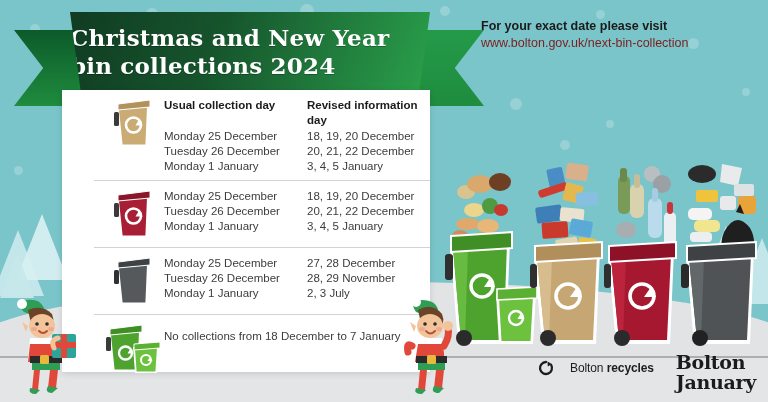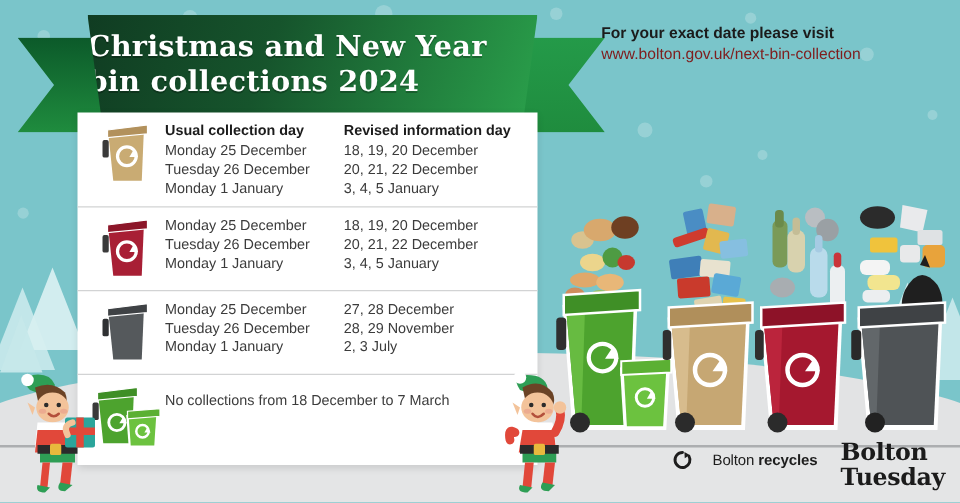--- a/index.html
+++ b/index.html
@@ -123,20 +123,21 @@
     height: 282px;
     background: #ffffff;
     box-shadow: 0 2px 6px rgba(0,0,0,.12);
   }
 
   .row {
     position: relative;
     display: flex;
     align-items: flex-start;
     padding: 6px 10px 6px 8px;
+    margin-left: 32px;
   }
   .row + .row { border-top: 1px solid #d2d3d4; }
 
   .bin-cell {
     width: 62px;
     flex: 0 0 62px;
     display: flex;
     align-items: flex-start;
     justify-content: center;
     padding-top: 2px;
@@ -384,21 +385,21 @@
           <circle cx="20.5" cy="30" r="6.5" fill="none" stroke="#ffffff" stroke-width="2.3"></circle>
           <path d="M25.5 25.5 L28.5 30.5 L22.5 30.5 Z" fill="#ffffff"></path>
           <path d="M28 24 L54 22 L52 50 L30 50 Z" fill="#ffffff"></path>
           <path d="M30 26 L52 24.2 L50.4 48.4 L31.6 48.4 Z" fill="#6cc23f"></path>
           <path d="M29 21 L55 19 L55 25 L29 27 Z" fill="#5bb033" stroke="#ffffff" stroke-width="1"></path>
           <circle cx="41" cy="37" r="5" fill="none" stroke="#ffffff" stroke-width="2"></circle>
           <path d="M45 33.5 L47.5 38 L42.5 38 Z" fill="#ffffff"></path>
         </svg>
       </div>
       <div class="text-cell">
-        <div class="note-text">No collections from 18 December to 7 March</div>
+        <div class="note-text">No collections from 18 December to 7 January</div>
       </div>
     </div>
 
   </div>
 
   <div id="copy">
     <div class="hd">For your exact date please visit</div>
     <div class="url">www.bolton.gov.uk/next-bin-collection</div>
   </div>
 
@@ -558,17 +559,17 @@
   <div id="logos">
     <div id="recycles-logo">
       <svg width="16" height="16" viewBox="0 0 16 16">
         <path d="M8 2 A6 6 0 1 0 13.2 5" stroke="#1d1d1d" stroke-width="2.3" fill="none" stroke-linecap="round"></path>
         <path d="M9.5 1.5 L13.8 4 L9.8 6.6 Z" fill="#1d1d1d"></path>
       </svg>
       <span class="txt"><span>Bolton</span> <b>recycles</b></span>
     </div>
     <div id="council-logo">
       <div>Bolton</div>
-      <div>Tuesday</div>
+      <div>January</div>
     </div>
   </div>
 
 </div>
 
 </body></html>

